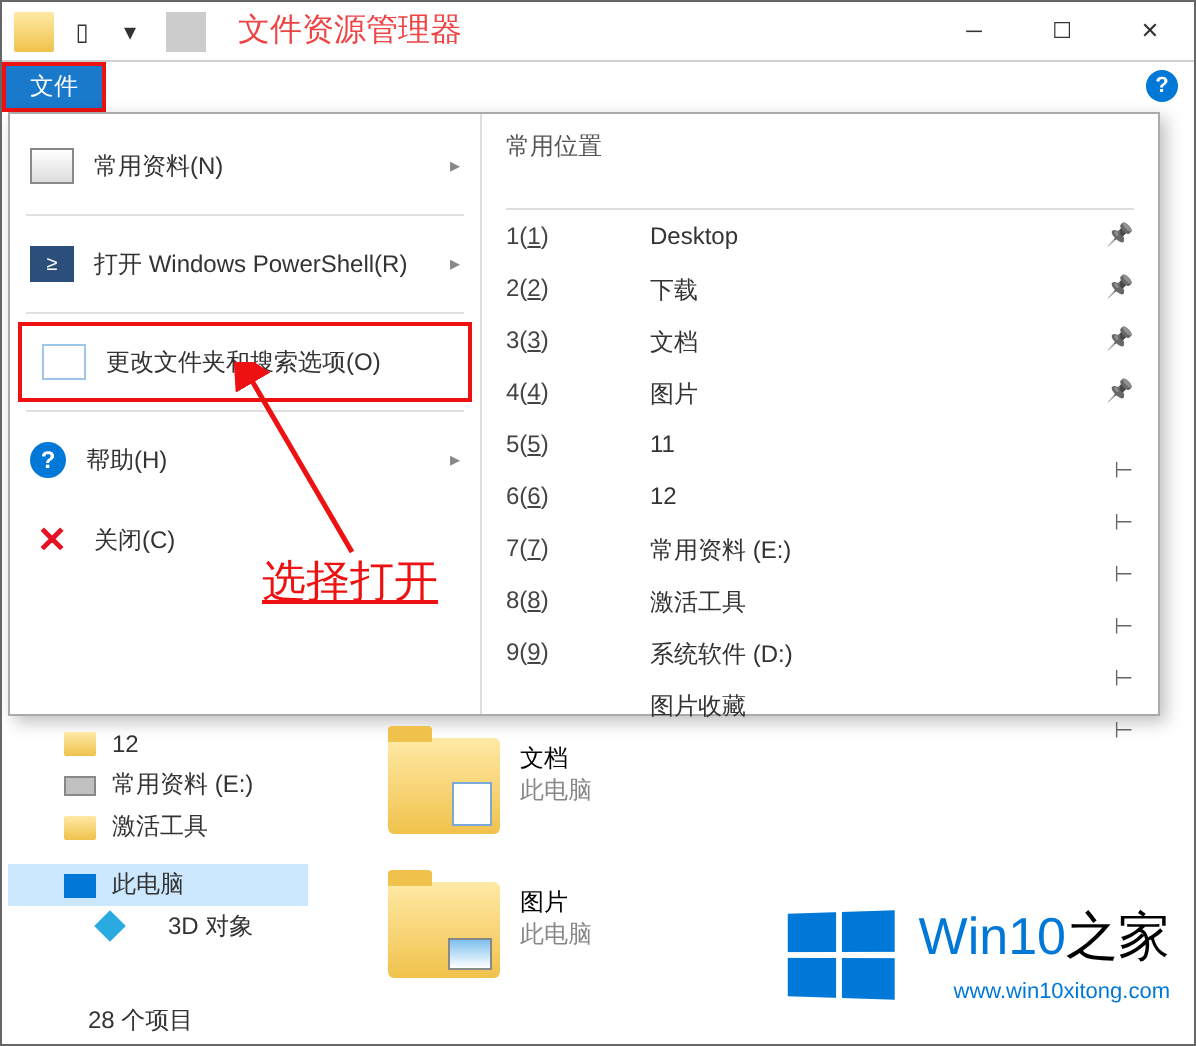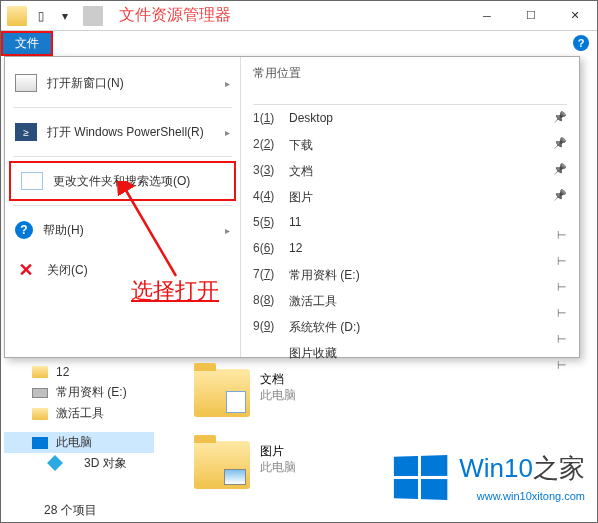--- a/index.html
+++ b/index.html
@@ -29,21 +29,21 @@
   .fm-icon.options span { height: 3px; background: #5b9bd5; margin: 1px; }
   .fm-icon.help { width: 18px; height: 18px; background: #0078d7; border-radius: 50%; color: #fff; font-size: 12px; font-weight: bold; }
   .fm-icon.closex { color: #e81123; font-size: 18px; font-weight: bold; }
   .fm-sep { height: 1px; background: #e0e0e0; margin: 4px 8px; }
 
   .fm-right { flex: 1; padding: 8px 12px; }
   .fm-right-title { font-size: 12px; color: #555; border-bottom: 1px solid #ddd; padding-bottom: 22px; margin-bottom: 6px; }
   .loc-row { display: flex; height: 26px; font-size: 12px; color: #333; }
   .loc-key { width: 36px; color: #444; }
   .loc-key u { text-decoration: underline; }
-  .loc-name { flex: 1; }
+  .loc-name { flex: 1; margin-left: 36px; }
   .loc-pin { color: #666; font-size: 12px; }
 
   .annotation { position: absolute; left: 130px; top: 275px; color: #e11; font-size: 22px; pointer-events: none; text-decoration: underline; }
   .arrow { position: absolute; left: 115px; top: 180px; width: 80px; height: 100px; pointer-events: none; }
 
   .behind { position: absolute; left: 3px; top: 360px; width: 590px; }
   .side { float: left; width: 150px; font-size: 12px; color: #333; }
   .side-item { height: 21px; display: flex; align-items: center; padding-left: 28px; gap: 8px; }
   .side-item.sel { background: #cce8ff; }
   .side-subitem { padding-left: 44px; height: 20px; display: flex; align-items: center; gap: 22px; font-size: 12px; }
@@ -90,21 +90,21 @@
 
 <div class="ribbon-tabs">
   <div class="file-tab">文件</div>
   <div class="help-icon">?</div>
 </div>
 
 <div class="file-menu">
   <div class="fm-left">
     <div class="fm-item has-arrow">
       <span class="fm-icon newwin"></span>
-      <span>打开新窗口(N)</span>
+      <span>常用资料(N)</span>
     </div>
     <div class="fm-sep"></div>
     <div class="fm-item has-arrow">
       <span class="fm-icon ps">≥</span>
       <span>打开 Windows PowerShell(R)</span>
     </div>
     <div class="fm-sep"></div>
     <div class="fm-item highlighted">
       <span class="fm-icon options">
           <span></span>
@@ -243,16 +243,16 @@
 </div>
 
 <div class="watermark">
   <span class="winlogo">
       <span></span>
       <span></span>
       <span></span>
       <span></span>
     </span>
   <span class="wm-text">
-    <span class="wm-top"><span>Win10</span><span style="color:#404040">之家</span></span><br>
+    <span class="wm-top"><span>Win10</span><span style="color:#000000">之家</span></span><br>
     <span class="wm-bot">www.win10xitong.com</span>
   </span>
 </div>
 
 </body></html>

